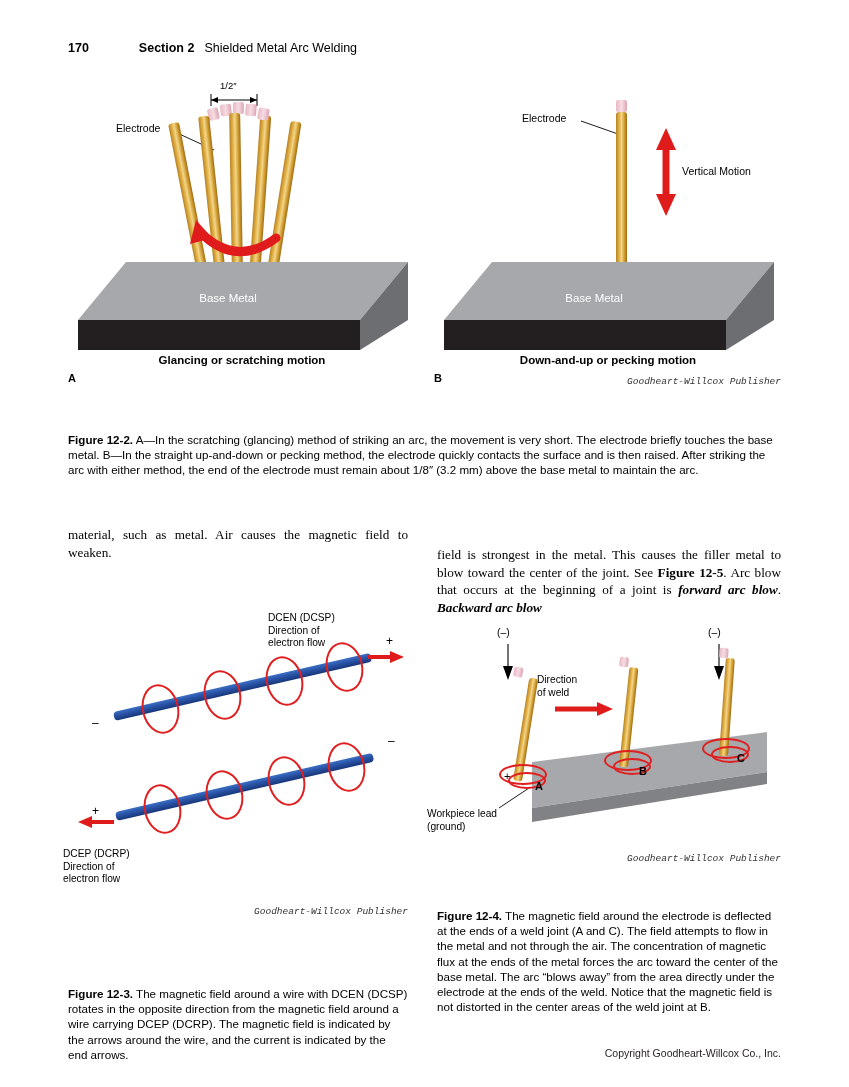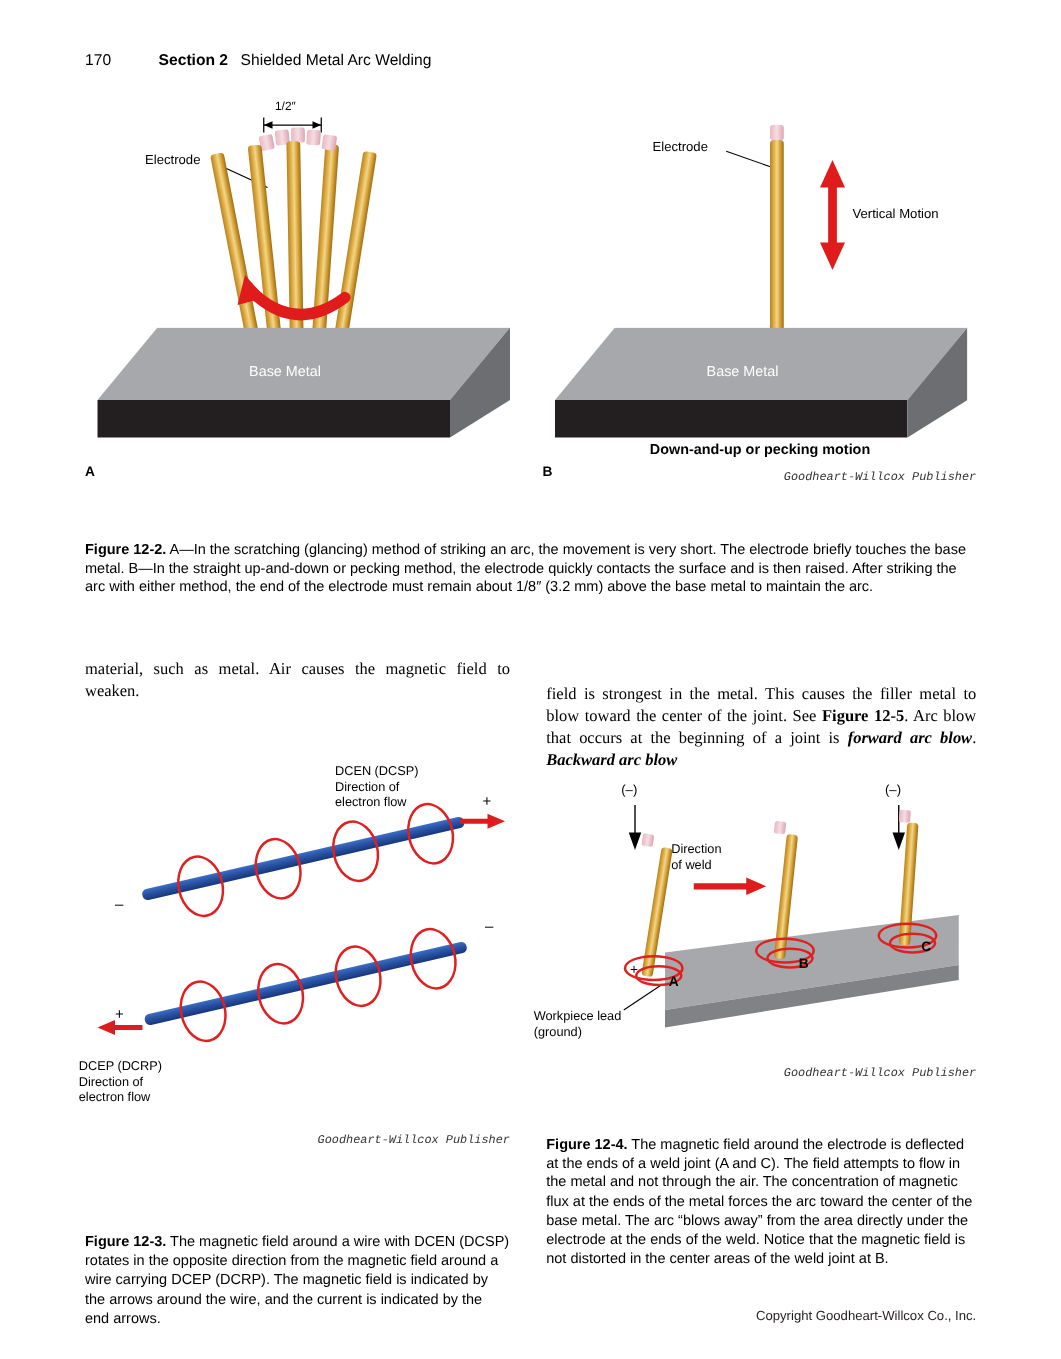--- a/index.html
+++ b/index.html
@@ -26,22 +26,22 @@
   .runhead {
     position: absolute;
     top: 40px;
     left: 68px;
     right: 68px;
     font-size: 12.5px;
     line-height: 16px;
     white-space: nowrap;
   }
   .runhead .pagenum {
-    font-weight: normal;
-    margin-right: 38px;
+    font-weight: bold;
+    margin-right: 50px;
   }
   .runhead .sec {
     font-weight: bold;
     margin-right: 10px;
   }
   .runhead .chap {
     font-weight: normal;
   }
 
   
@@ -264,20 +264,21 @@
         <polygon points="128,148 144,166 122,172" fill="#e01b1b"></polygon>
       </svg>
 
       <div class="slab">
         <div class="slab-top"></div>
         <div class="slab-side"></div>
         <div class="slab-front"></div>
         <div class="slab-label">Base Metal</div>
       </div>
 
+      <div class="caption-bold" style="top:282px;left:0;">Glancing or scratching motion</div>
       <div class="panel-letter" style="left:0;top:300px;">A</div>
     </div>
 
     <div class="fig2panel right">
       <svg width="348" height="300" style="position:absolute;left:0;top:0;">
         <line x1="147" y1="49" x2="184" y2="62" stroke="#000" stroke-width="0.9"></line>
       </svg>
       <div class="tiny" style="left:88px; top:40px; font-size:10.5px;">Electrode</div>
 
       <div>

